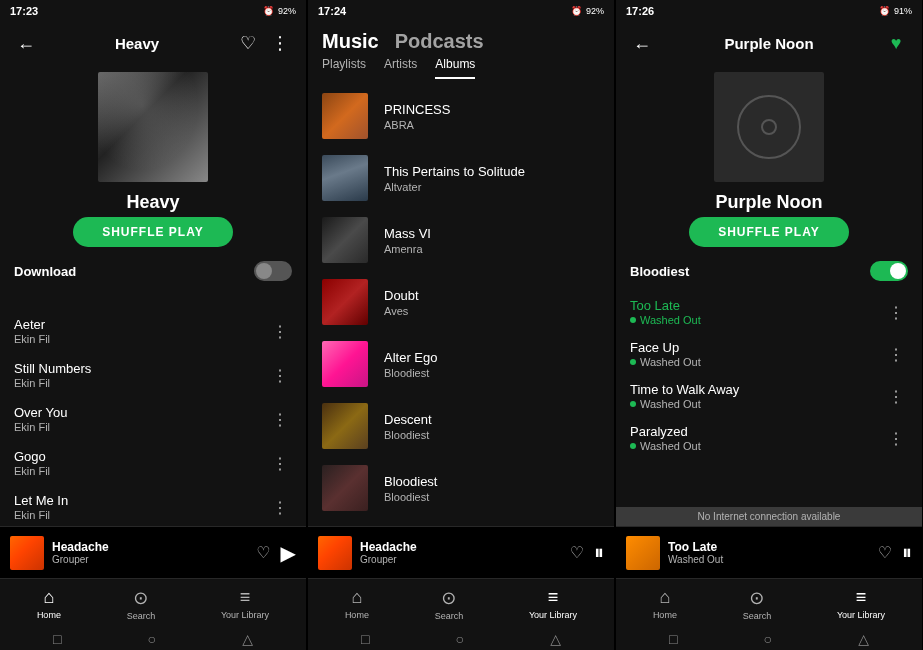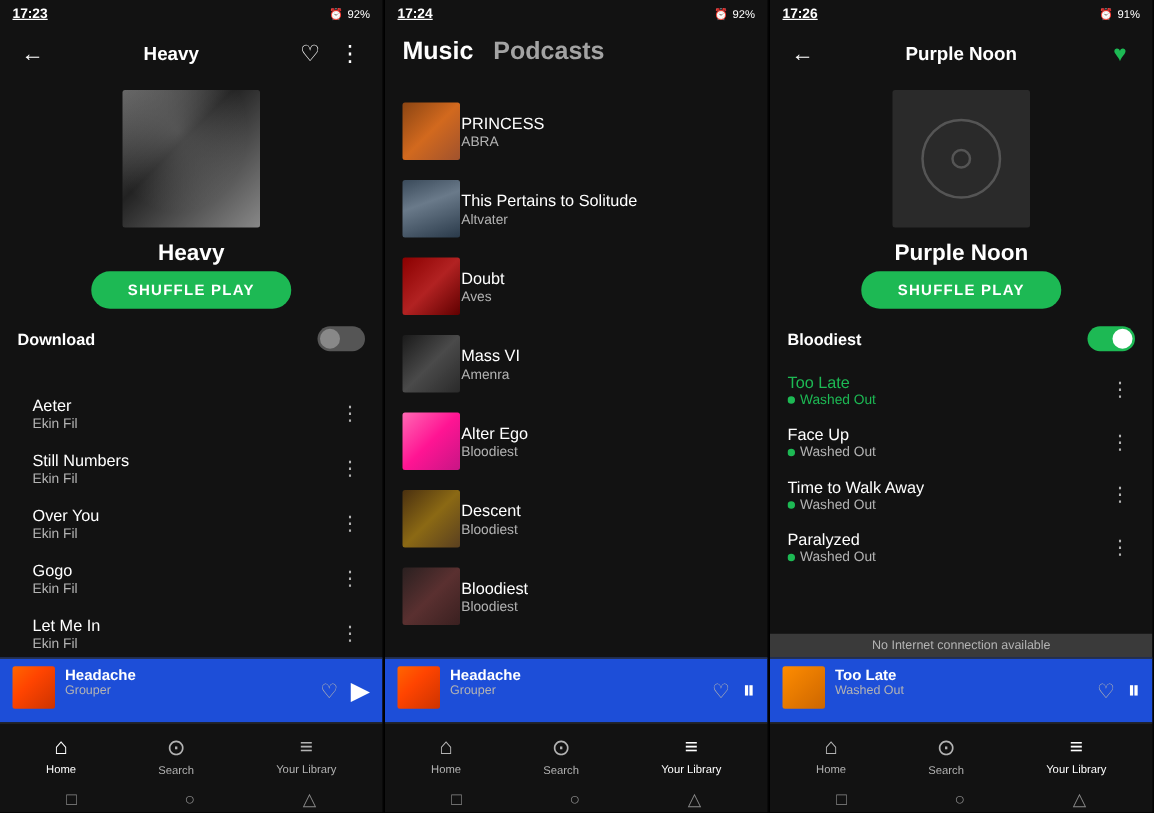--- a/index.html
+++ b/index.html
@@ -29,21 +29,20 @@
       display: flex;
       justify-content: space-between;
       align-items: center;
       padding: 4px 10px;
       height: 22px;
     }
     .status-time {
       color: #fff;
       font-size: 11px;
       font-weight: 600;
-      text-decoration: underline;
     }
     .status-icons {
       display: flex;
       align-items: center;
       gap: 3px;
       color: #fff;
       font-size: 9px;
     }
 
     
@@ -174,21 +173,20 @@
     .track-list {
       flex: 1;
       overflow: hidden;
     }
     .track-item {
       display: flex;
       justify-content: flex-end;
       align-items: center;
       padding: 8px 0;
       border-bottom: none;
-      margin-left: 12px;
     }
     .track-info {
       flex: 1;
     }
     .track-name {
       color: #fff;
       font-size: 13px;
       font-weight: 500;
     }
     .track-artist {
@@ -200,21 +198,21 @@
       color: #b3b3b3;
       font-size: 16px;
       padding: 2px 4px;
     }
     .lib-header {
       padding: 8px 14px 0;
     }
     .lib-tabs-top {
       display: flex;
       gap: 16px;
-      margin-bottom: 21px;
+      margin-bottom: 4px;
     }
     .lib-tab-top {
       font-size: 20px;
       font-weight: 700;
       color: #a3a3a3;
       cursor: pointer;
     }
     .lib-tab-top.active {
       color: #fff;
     }
@@ -235,21 +233,21 @@
       border-bottom: 2px solid #fff;
     }
     .album-list {
       flex: 1;
       overflow: hidden;
     }
     .album-list-item {
       display: flex;
       align-items: center;
       padding: 8px 14px;
-      gap: 1px;
+      gap: 16px;
     }
     .album-thumb {
       width: 46px;
       height: 46px;
       border-radius: 2px;
       flex-shrink: 0;
     }
     .thumb-princess {
       background: linear-gradient(135deg, #8B4513 0%, #D2691E 50%, #A0522D 100%);
     }
@@ -380,22 +378,23 @@
       background: #3a3a3a;
       color: #b3b3b3;
       font-size: 10px;
       text-align: center;
       padding: 4px;
       margin: 0 -14px;
     }
 
     
     .now-playing-bar {
-      background: #1d4ed8;
-      display: flex;
+      background: #000000;
+      display: flex;
+      align-items: center;
       padding: 6px 10px;
       height: 52px;
       border-top: 1px solid #282828;
     }
     .np-art {
       width: 34px;
       height: 34px;
       border-radius: 2px;
       flex-shrink: 0;
       margin-right: 8px;
@@ -610,49 +609,54 @@
       <span>⏰</span>
       <span>92%</span>
     </div>
   </div>
 
   <div class="lib-header">
     <div class="lib-tabs-top">
       <span class="lib-tab-top active">Music</span>
       <span class="lib-tab-top">Podcasts</span>
     </div>
+    <div class="lib-tabs-sub">
+      <span class="lib-tab-sub">Playlists</span>
+      <span class="lib-tab-sub">Artists</span>
+      <span class="lib-tab-sub active">Albums</span>
+    </div>
   </div>
 
   <div class="album-list">
     <div class="album-list-item">
       <div class="album-thumb thumb-princess"></div>
       <div class="album-list-info">
         <div class="album-list-name">PRINCESS</div>
         <div class="album-list-artist">ABRA</div>
       </div>
     </div>
     <div class="album-list-item">
       <div class="album-thumb thumb-solitude"></div>
       <div class="album-list-info">
         <div class="album-list-name">This Pertains to Solitude</div>
         <div class="album-list-artist">Altvater</div>
       </div>
     </div>
     <div class="album-list-item">
+      <div class="album-thumb thumb-massvi"></div>
+      <div class="album-list-info">
+        <div class="album-list-name">Mass VI</div>
+        <div class="album-list-artist">Amenra</div>
+      </div>
+    </div>
+    <div class="album-list-item">
       <div class="album-thumb thumb-doubt"></div>
       <div class="album-list-info">
         <div class="album-list-name">Doubt</div>
         <div class="album-list-artist">Aves</div>
-      </div>
-    </div>
-    <div class="album-list-item">
-      <div class="album-thumb thumb-massvi"></div>
-      <div class="album-list-info">
-        <div class="album-list-name">Mass VI</div>
-        <div class="album-list-artist">Amenra</div>
       </div>
     </div>
     <div class="album-list-item">
       <div class="album-thumb thumb-alterego"></div>
       <div class="album-list-info">
         <div class="album-list-name">Alter Ego</div>
         <div class="album-list-artist">Bloodiest</div>
       </div>
     </div>
     <div class="album-list-item">

